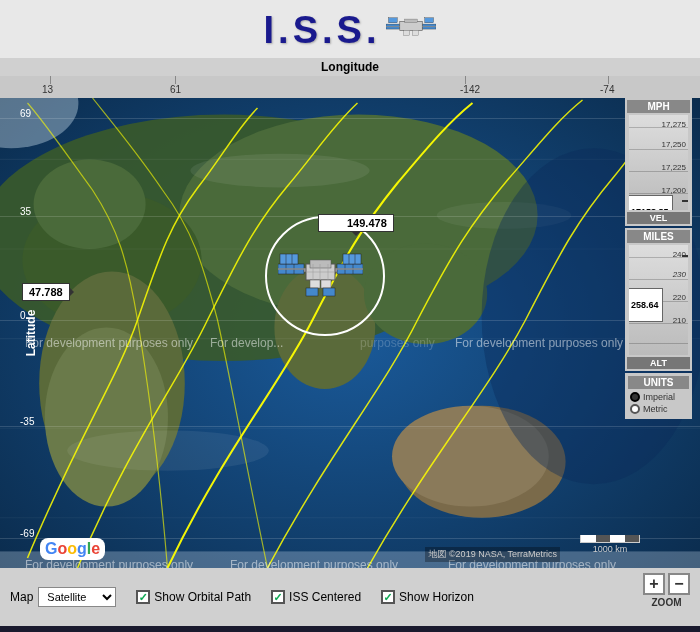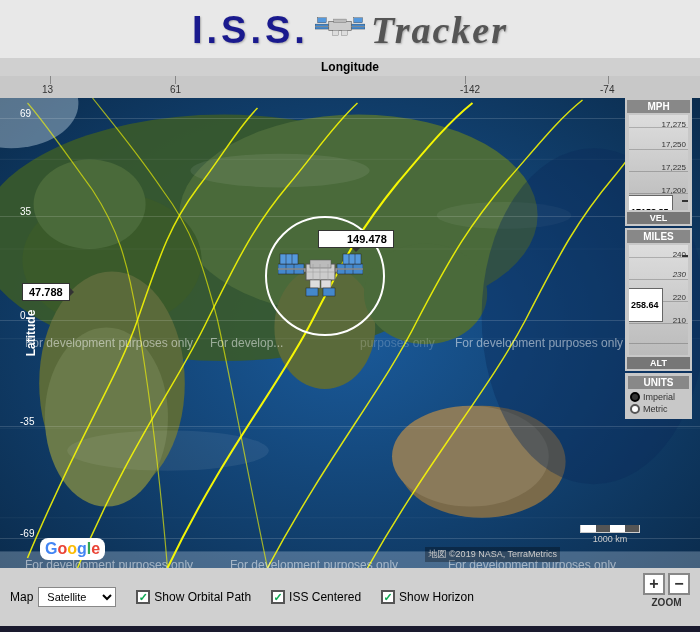--- a/index.html
+++ b/index.html
@@ -148,21 +148,21 @@
       z-index: 15;
       white-space: nowrap;
     }
     .tooltip-box::after {
       content: '';
       position: absolute;
       border: 5px solid transparent;
     }
 
     #tooltip-lon {
-      top: 132px;
+      top: 116px;
       left: 318px;
       padding-left: 28px;
     }
     #tooltip-lon::after {
       border-top-color: #333;
       bottom: -10px;
       left: 50%;
       transform: translateX(-50%);
     }
 
@@ -215,21 +215,21 @@
       font-size: 9px;
       color: #ccc;
       z-index: 15;
       background: rgba(0,0,0,0.3);
       padding: 1px 3px;
     }
 
     
     #scale-bar {
       position: absolute;
-      bottom: 24px;
+      bottom: 14px;
       right: 60px;
       z-index: 15;
       display: flex;
       flex-direction: column;
       align-items: center;
     }
     #scale-line {
       width: 60px;
       height: 8px;
       border: 1px solid #ccc;
@@ -456,21 +456,20 @@
 
       <rect x="22" y="14" width="36" height="14" fill="#cccccc" stroke="#555" stroke-width="1"></rect>
       <rect x="30" y="10" width="20" height="6" fill="#bbbbbb" stroke="#555" stroke-width="0.5"></rect>
 
       <rect x="28" y="28" width="10" height="8" fill="#dddddd" stroke="#555" stroke-width="0.5"></rect>
       <rect x="42" y="28" width="10" height="8" fill="#dddddd" stroke="#555" stroke-width="0.5"></rect>
 
       <line x1="22" y1="22" x2="0" y2="22" stroke="#888" stroke-width="1.5"></line>
       <line x1="58" y1="22" x2="80" y2="22" stroke="#888" stroke-width="1.5"></line>
     </svg>
-    <span style="font-size:38px;color:#555;font-style:italic;font-family:Georgia,serif;text-shadow:1px 1px 2px #aaa;">Tracker</span>
   </div>
 </div>
 
 <div id="longitude-label">
   <span>Longitude</span>
 </div>
 
 <div id="longitude-ruler">
   <span class="lon-tick" style="left:42px;">13</span>
   <span class="lon-tick" style="left:170px;">61</span>

